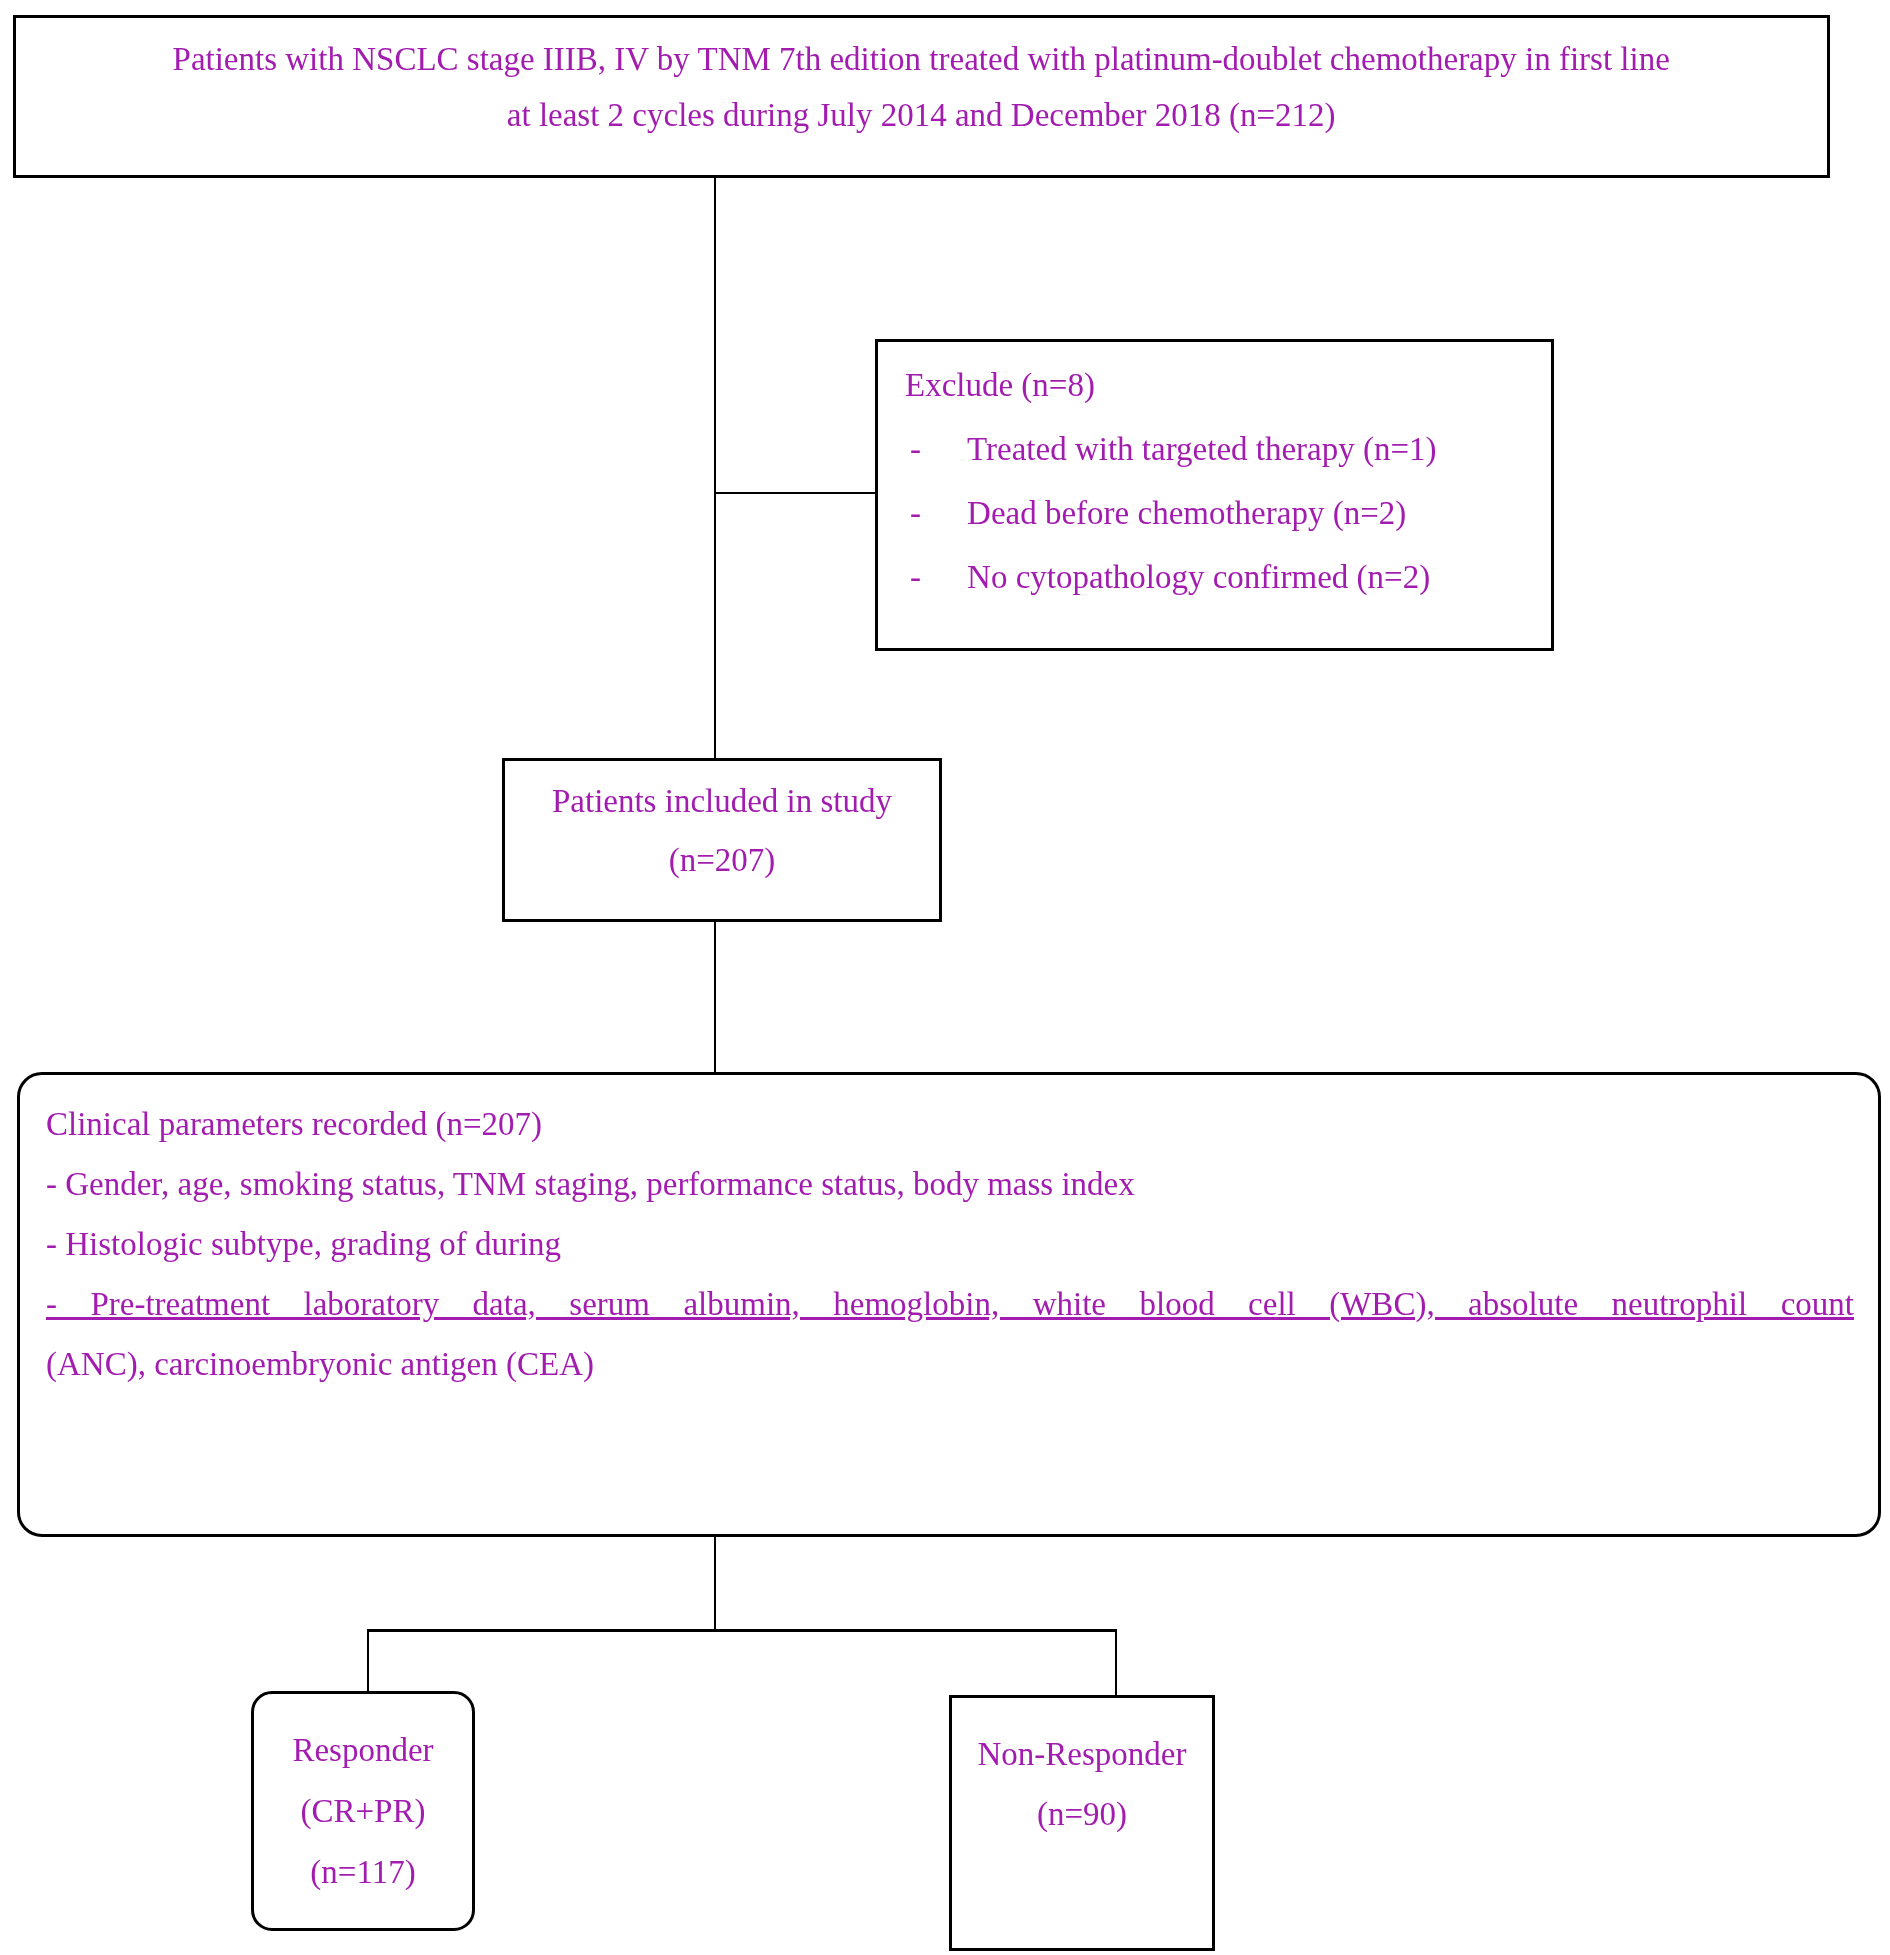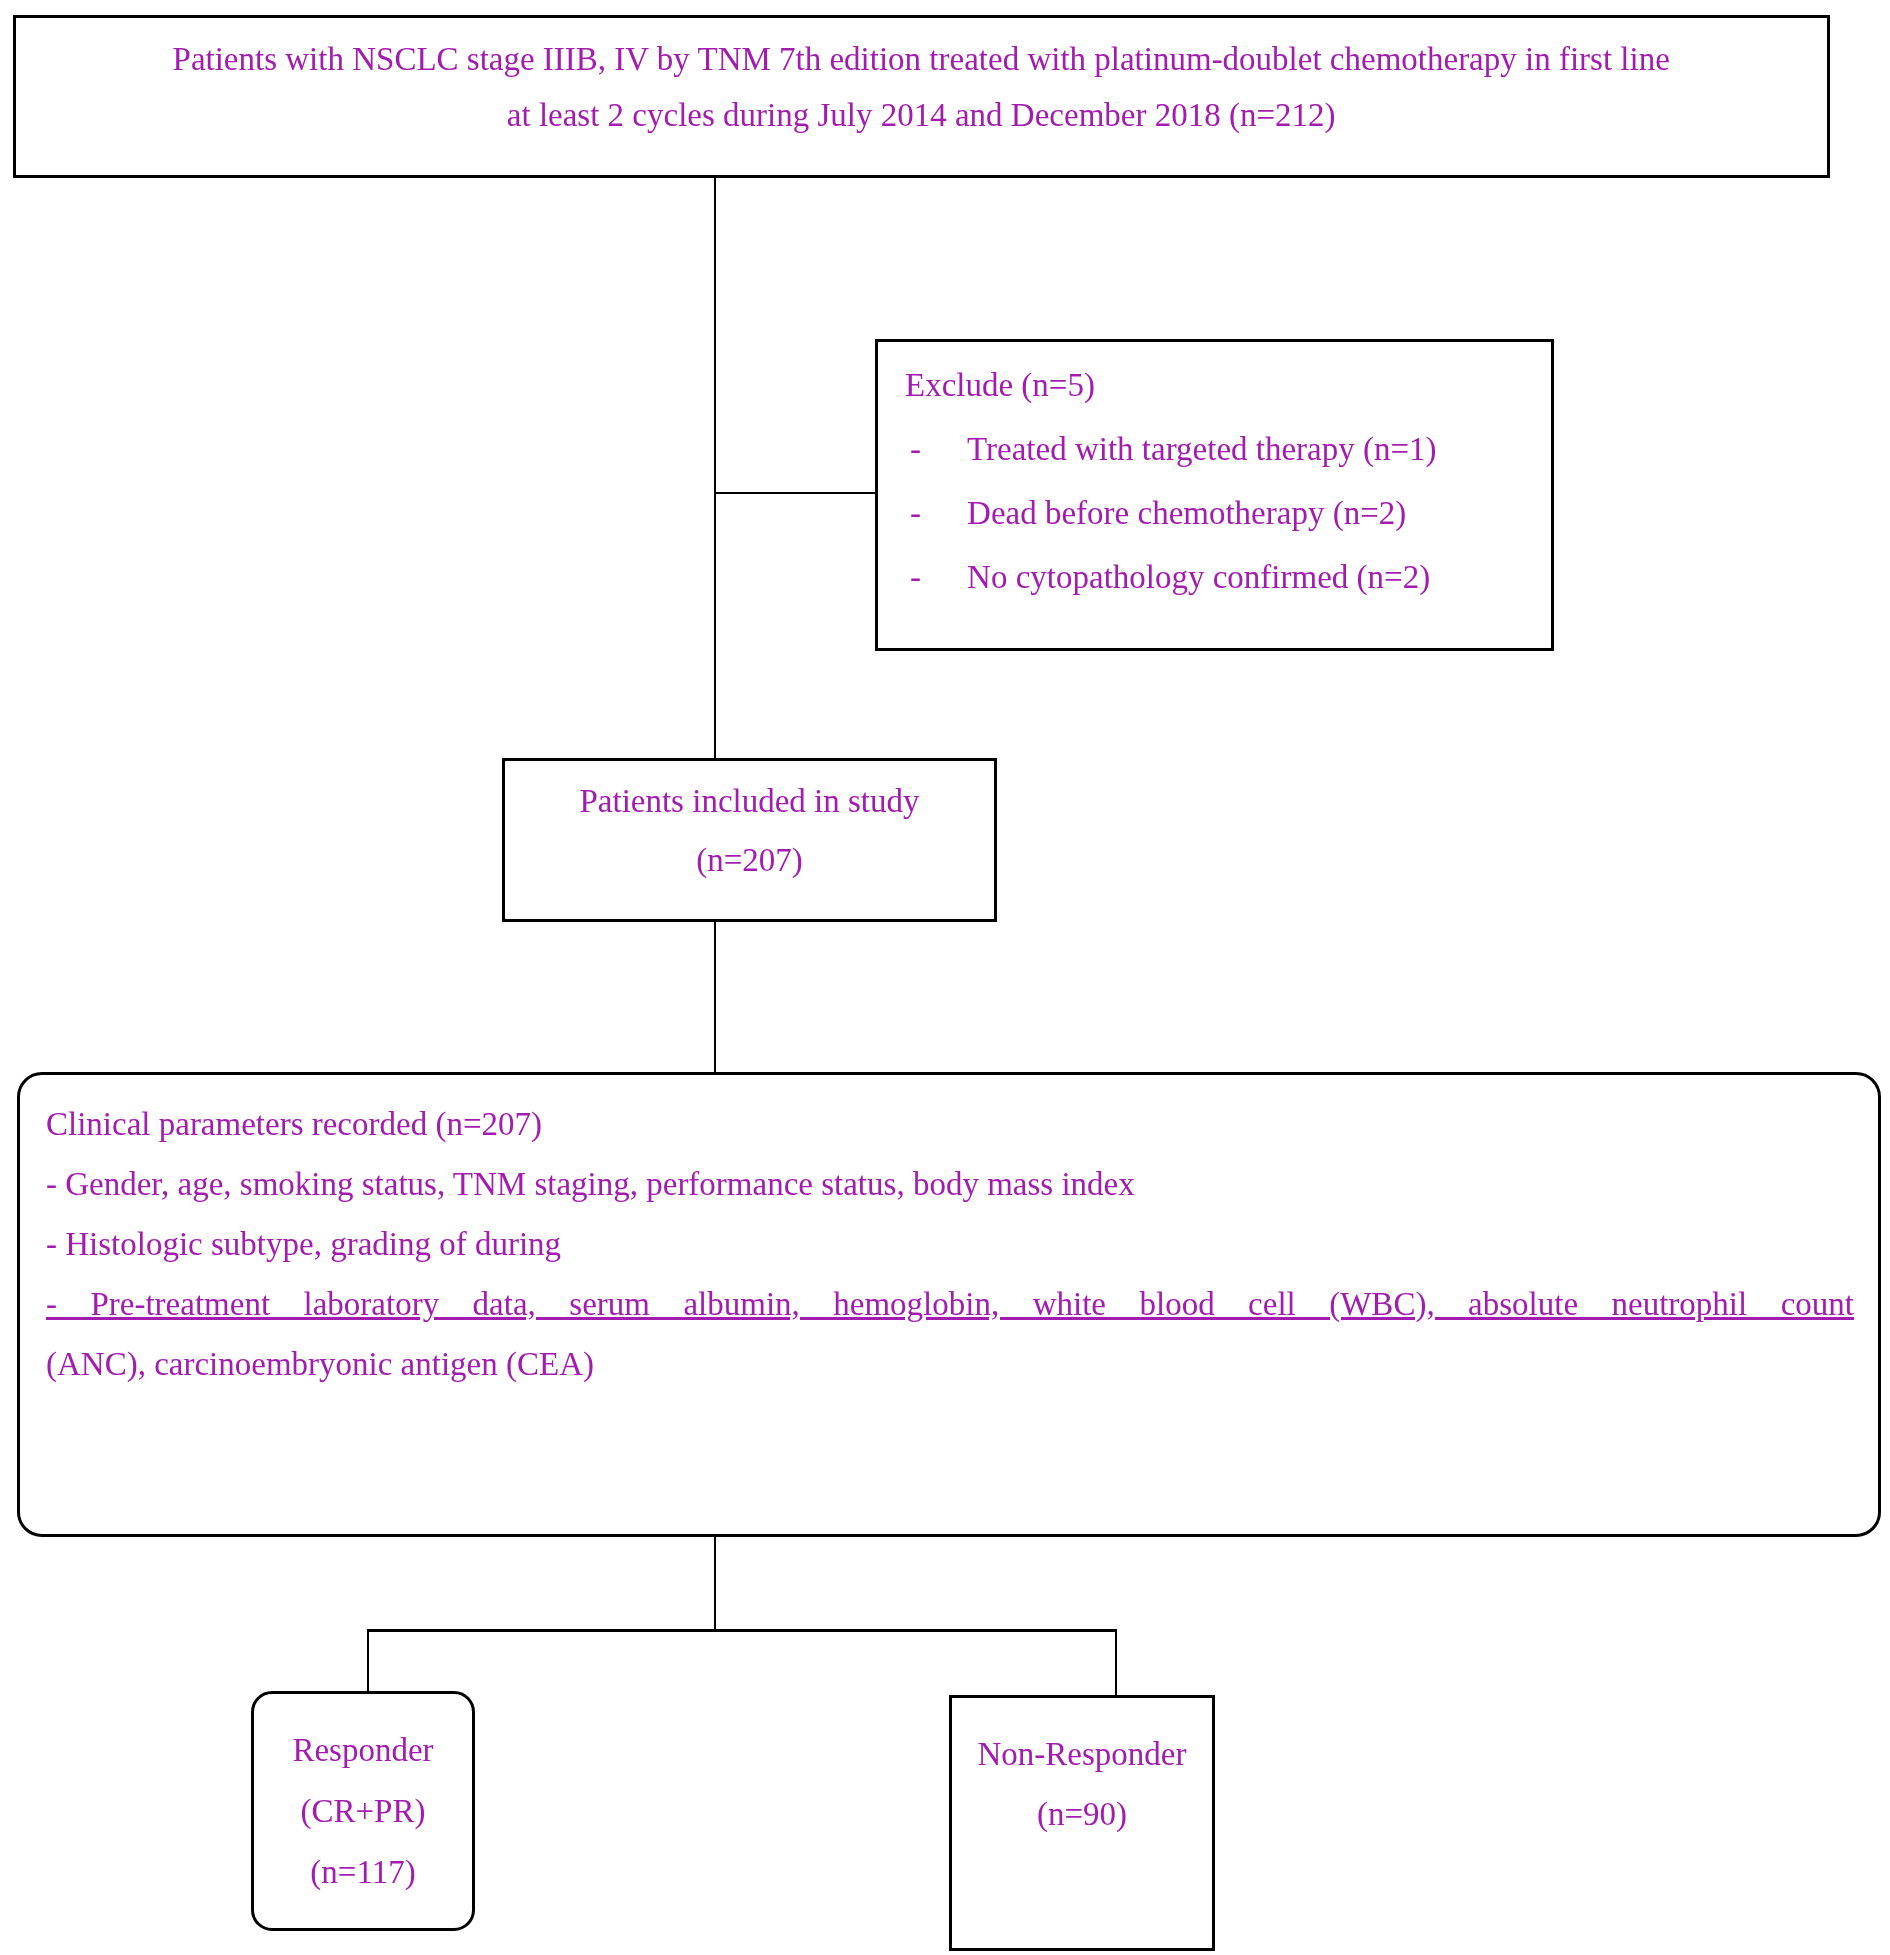--- a/index.html
+++ b/index.html
@@ -38,21 +38,21 @@
   
   .box-exclude {
     left: 875px; top: 339px; width: 679px; height: 312px;
     padding: 11px 12.7px 0 27px; line-height: 64px;
   }
   .ex-row { display: flex; padding-left: 5.1px; }
   .ex-dash { width: 57px; flex: none; }
 
   
   .box-included {
-    left: 502px; top: 758px; width: 495px; height: 164px;
+    left: 502px; top: 758px; width: 440px; height: 164px;
     display: flex; flex-direction: column; justify-content: center; align-items: center;
     text-align: center; line-height: 59px; padding-bottom: 18.7px;
   }
 
   
   .box-parameters {
     left: 17px; top: 1072px; width: 1864px; height: 465px;
     padding: 18.7px 24px 0 26px; line-height: 60px; text-align: left; border-radius: 25px;
   }
   .justify-last {
@@ -92,21 +92,21 @@
   <div class="line h-branch"></div>
   <div class="line v-branch-resp"></div>
   <div class="line v-branch-nonresp"></div>
 
   <div class="box box-eligible">
     <div class="nowrap">Patients with NSCLC stage IIIB, IV by TNM 7th edition treated with platinum-doublet chemotherapy in first line</div>
     <div class="nowrap">at least 2 cycles during July 2014 and December 2018 (n=212)</div>
   </div>
 
   <div class="box box-exclude">
-    <div class="nowrap">Exclude (n=5)</div>
+    <div class="nowrap">Exclude (n=8)</div>
     <div class="ex-row">
       <span class="ex-dash">-</span>
       <span class="nowrap">Treated with targeted therapy (n=1)</span>
     </div>
     <div class="ex-row">
       <span class="ex-dash">-</span>
       <span class="nowrap">Dead before chemotherapy (n=2)</span>
     </div>
     <div class="ex-row">
       <span class="ex-dash">-</span>

